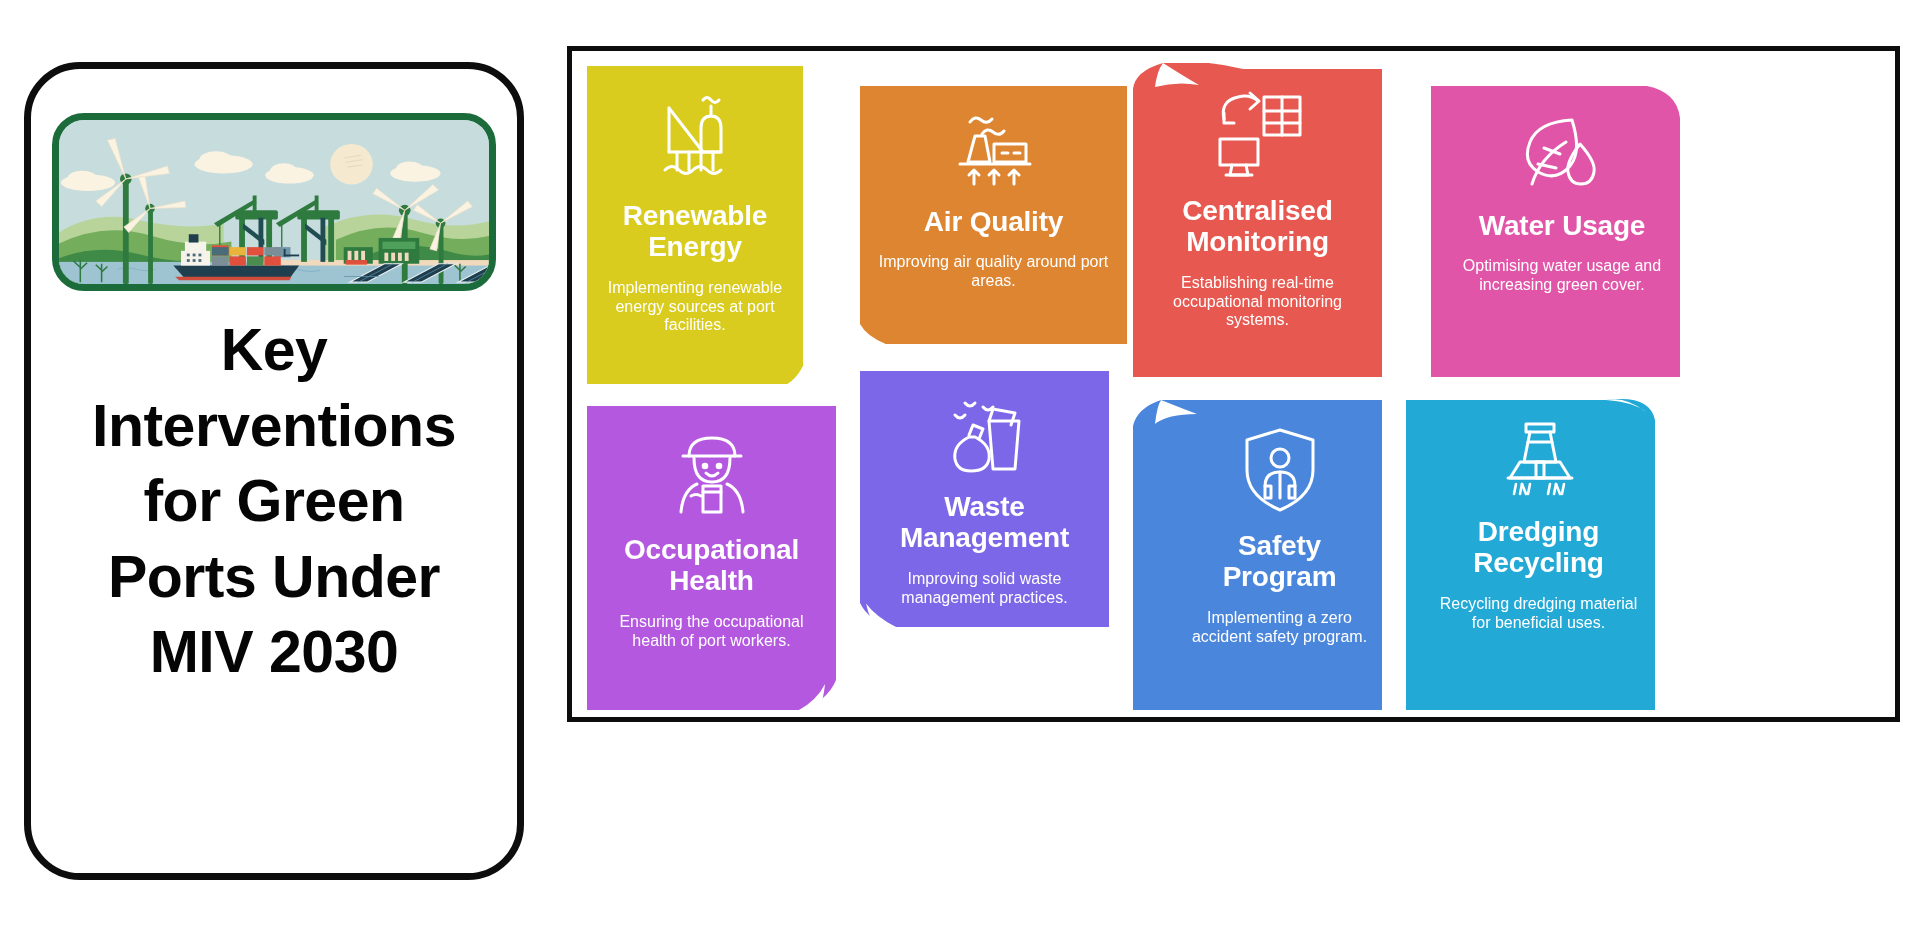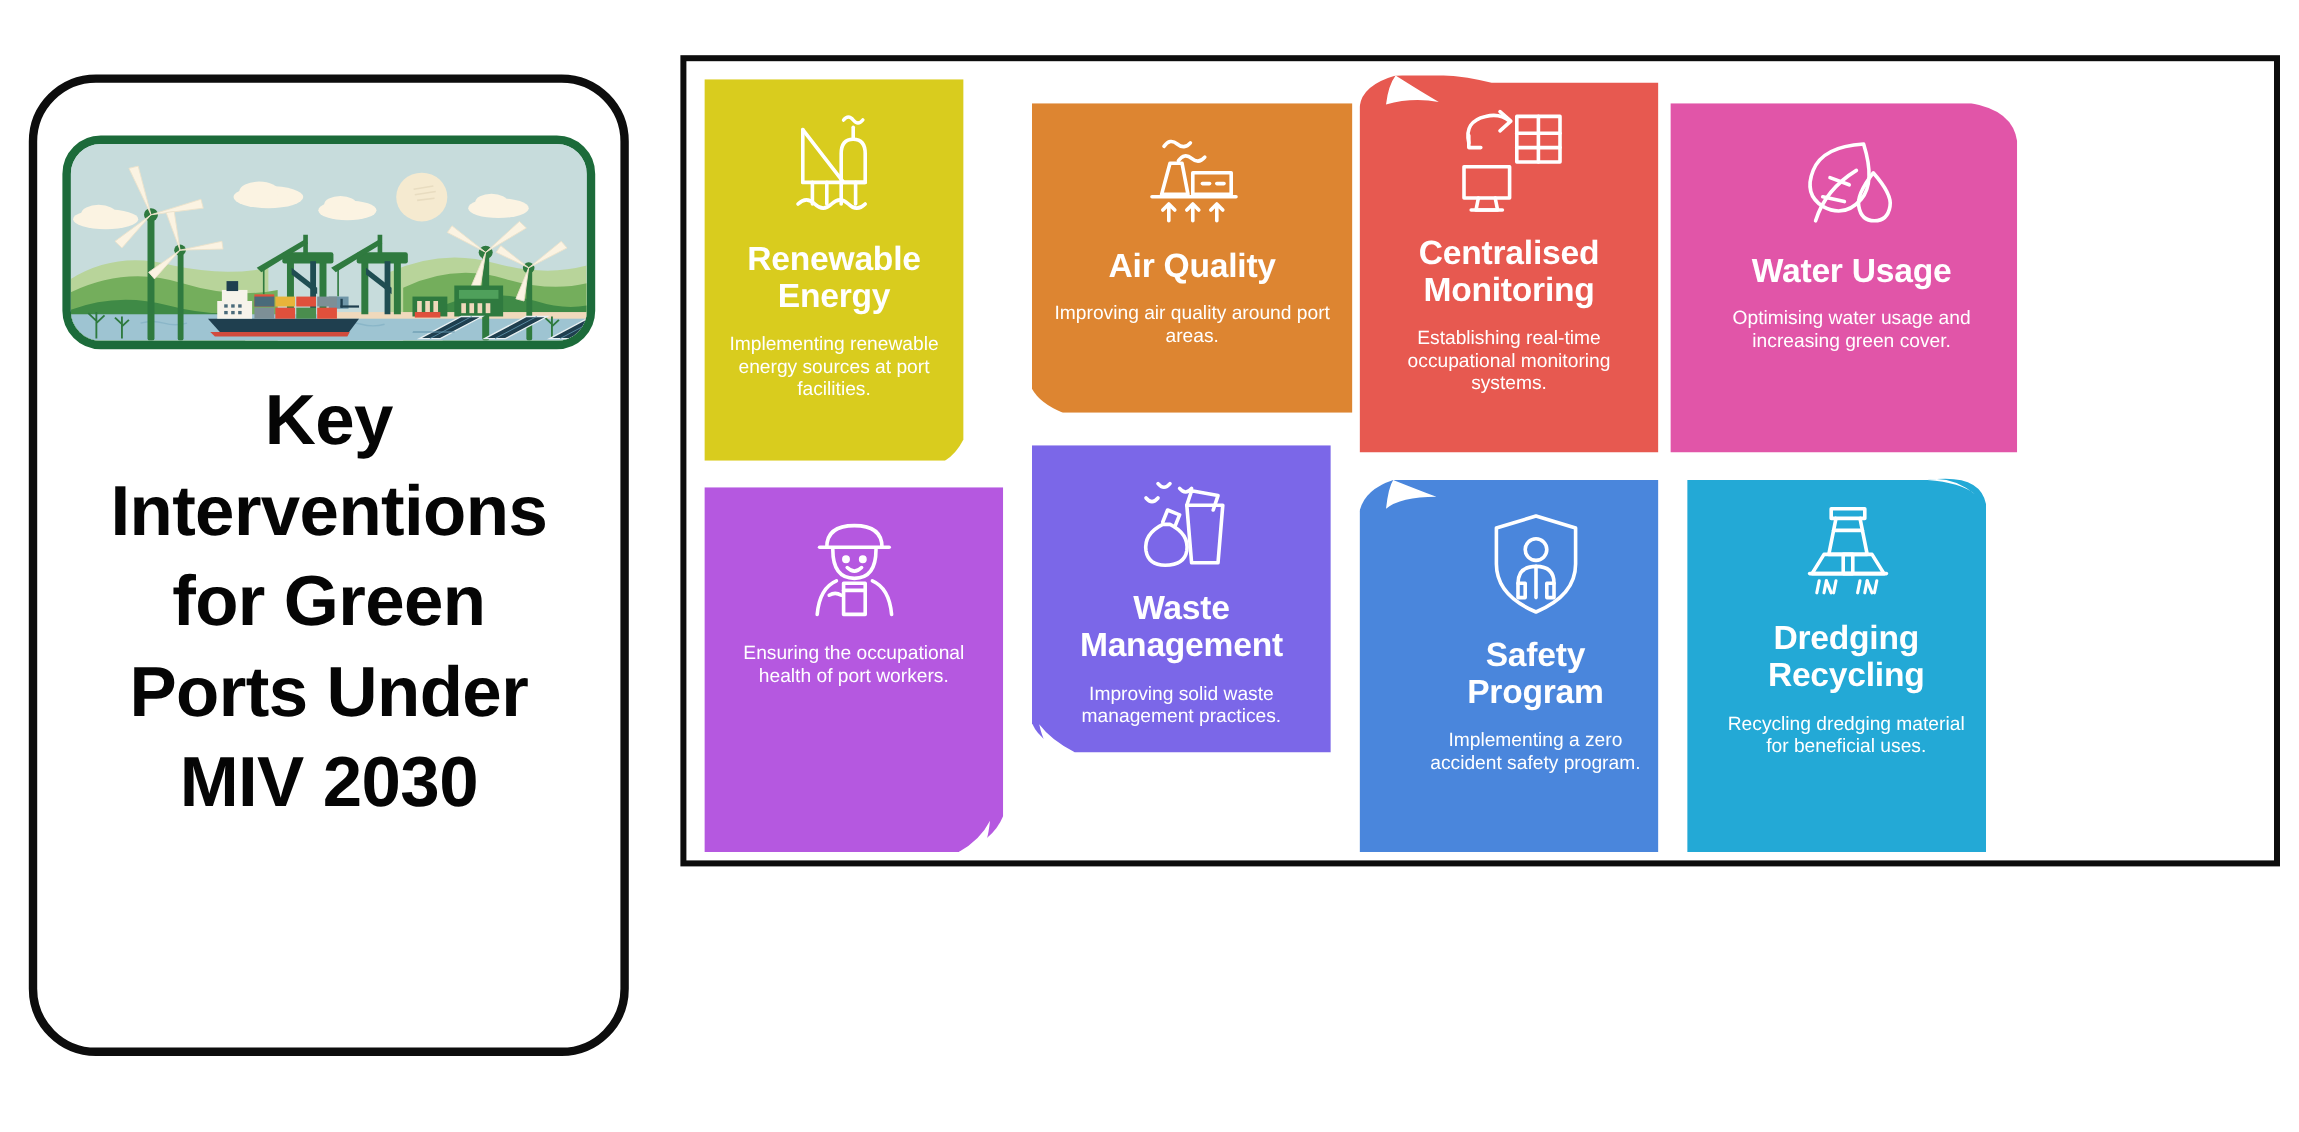--- a/index.html
+++ b/index.html
@@ -379,21 +379,21 @@
           <path d="M10 50 H48 V76 H10 Z" rx="3"></path>
           <path d="M22 76 L20 86 H38 L36 76"></path>
           <path d="M16 86 H42"></path>
         </svg>
       </div>
       <div class="card-title">Centralised Monitoring</div>
       <div class="card-desc">Establishing real-time occupational monitoring systems.</div>
     </div>
   </div>
 
-  <div class="card" style="left:820px; top:35px; width:289px; height:291px;padding-left:13px;">
+  <div class="card" style="left:859px; top:35px; width:249px; height:291px;padding-left:13px;">
     <div class="card-bg">
       <svg viewBox="0 0 249 291" preserveAspectRatio="none">
         <path d="M0 0 H216 Q246 6 249 32 V291 H0 Z" fill="#E155A8"></path>
       </svg>
     </div>
     <div class="card-inner">
       <div class="card-icon" style="margin-top:22px;">
         <svg width="92" height="88" viewBox="0 0 92 88" fill="none" stroke="#ffffff" stroke-width="3" stroke-linecap="round" stroke-linejoin="round">
           <path d="M56 12 q-34 2 -42 22 q-8 20 8 30 q18 10 32 -6 q12 -14 2 -46 Z"></path>
           <path d="M16 76 q8 -26 34 -42"></path>
@@ -423,20 +423,21 @@
           <circle cx="38" cy="36" r="1.8" fill="#ffffff"></circle>
           <circle cx="52" cy="36" r="1.8" fill="#ffffff"></circle>
           <path d="M39 43 q6 6 12 0"></path>
           <path d="M30 54 q-14 6 -16 28"></path>
           <path d="M60 54 q14 6 16 28"></path>
           <path d="M36 56 H54 V82 H36 Z"></path>
           <path d="M36 62 H54"></path>
           <path d="M24 66 q5 -3 10 0"></path>
         </svg>
       </div>
+      <div class="card-title">Occupational Health</div>
       <div class="card-desc">Ensuring the occupational health of port workers.</div>
     </div>
   </div>
 
   <div class="card" style="left:288px; top:320px; width:249px; height:256px;">
     <div class="card-bg">
       <svg viewBox="0 0 249 305" preserveAspectRatio="none">
         <path d="M0 0 H249 V305 H36 Q8 298 0 276 Z" fill="#7B67E8"></path>
         <path d="M36 305 q-20 -12 -30 -28 q4 22 12 28 Z" fill="#ffffff"></path>
       </svg>

